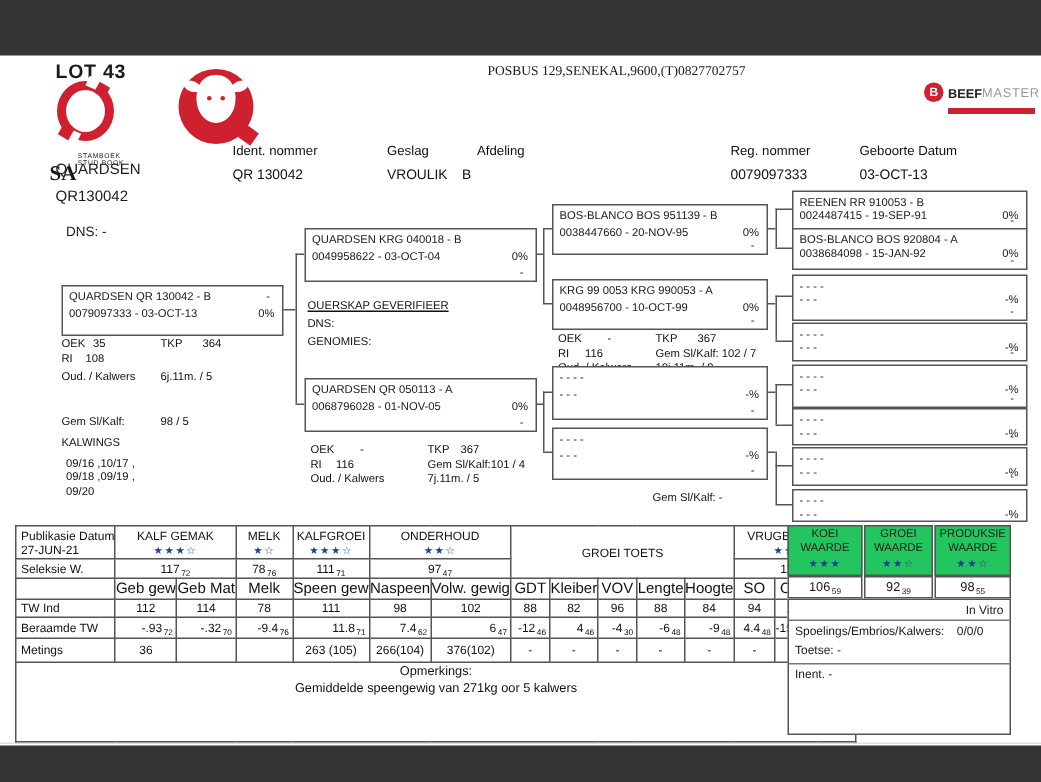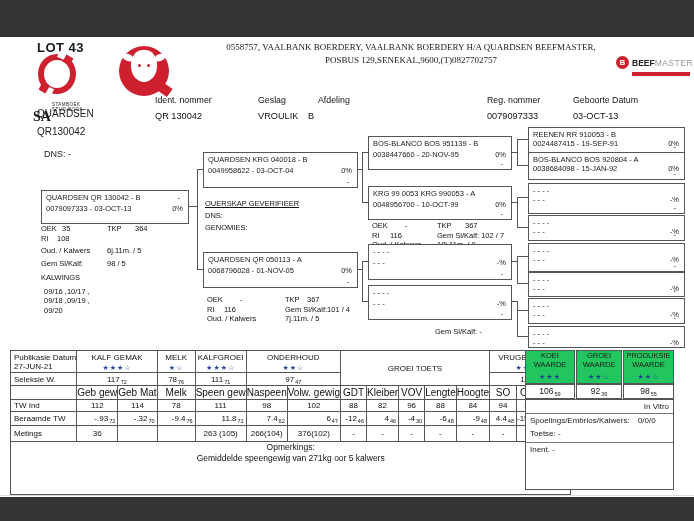--- a/index.html
+++ b/index.html
@@ -87,21 +87,20 @@
     <div class="notch n1"></div>
     <div class="notch n2"></div>
     <div class="ah a1"></div>
     <div class="ah a2"></div>
   </div>
   <div class="abs nw" style="left:33px;top:97px">
     <span class="sa-sa">SA</span><span class="sa-small"><span>STAMBOEK</span><br><span>STUD BOOK</span></span>
   </div>
 
   <div class="abs serif" style="left:175px;top:41px;width:472px;text-align:center;font-size:9px;line-height:13px">
-    <div>0558757,  VAALBANK BOERDERY, VAALBANK BOERDERY H/A QUARDSEN BEEFMASTER,</div>
     <div>POSBUS 129,SENEKAL,9600,(T)0827702757</div>
   </div>
 
   <div class="abs" style="left:616px;top:53px">
     <div class="nw">
       <span class="bm-circle">B</span><span class="bm-beef">BEEF</span><span class="bm-master">MASTER</span>
     </div>
     <div class="bm-bar"></div>
   </div>
 
@@ -164,21 +163,21 @@
     <div class="l1">QUARDSEN QR  130042 - B</div>
     <div class="dash-top">-</div>
     <div class="l2">0079097333 -  03-OCT-13</div>
     <div class="pct">0%</div>
   </div>
 
   <div class="stat" style="left:41px;top:224px">
     <div><span style="width:21px">OEK</span><span style="width:45px">35</span><span style="width:28px">TKP</span><span>364</span></div>
     <div><span style="width:16px">RI</span><span>108</span></div>
     <div style="margin-top:3px"><span style="width:66px">Oud. / Kalwers</span><span>6j.11m. / 5</span></div>
-    <div style="margin-top:3px"><span style="width:66px">Gem Sl/Kalf:</span><span>98 / 5</span></div>
+    <div style="margin-top:20px"><span style="width:66px">Gem Sl/Kalf:</span><span>98 / 5</span></div>
     <div style="margin-top:5px">KALWINGS</div>
     <div style="margin-top:4px;padding-left:3px">09/16 ,10/17 ,</div>
     <div style="padding-left:3px">09/18 ,09/19 ,</div>
     <div style="padding-left:3px">09/20</div>
   </div>
 
   <div class="pbox" style="left:203px;top:152px;width:153px;height:34px">
     <div class="l1">QUARDSEN KRG 040018 - B</div>
     <div class="l2">0049958622 - 03-OCT-04</div>
     <div class="pct">0%</div>

